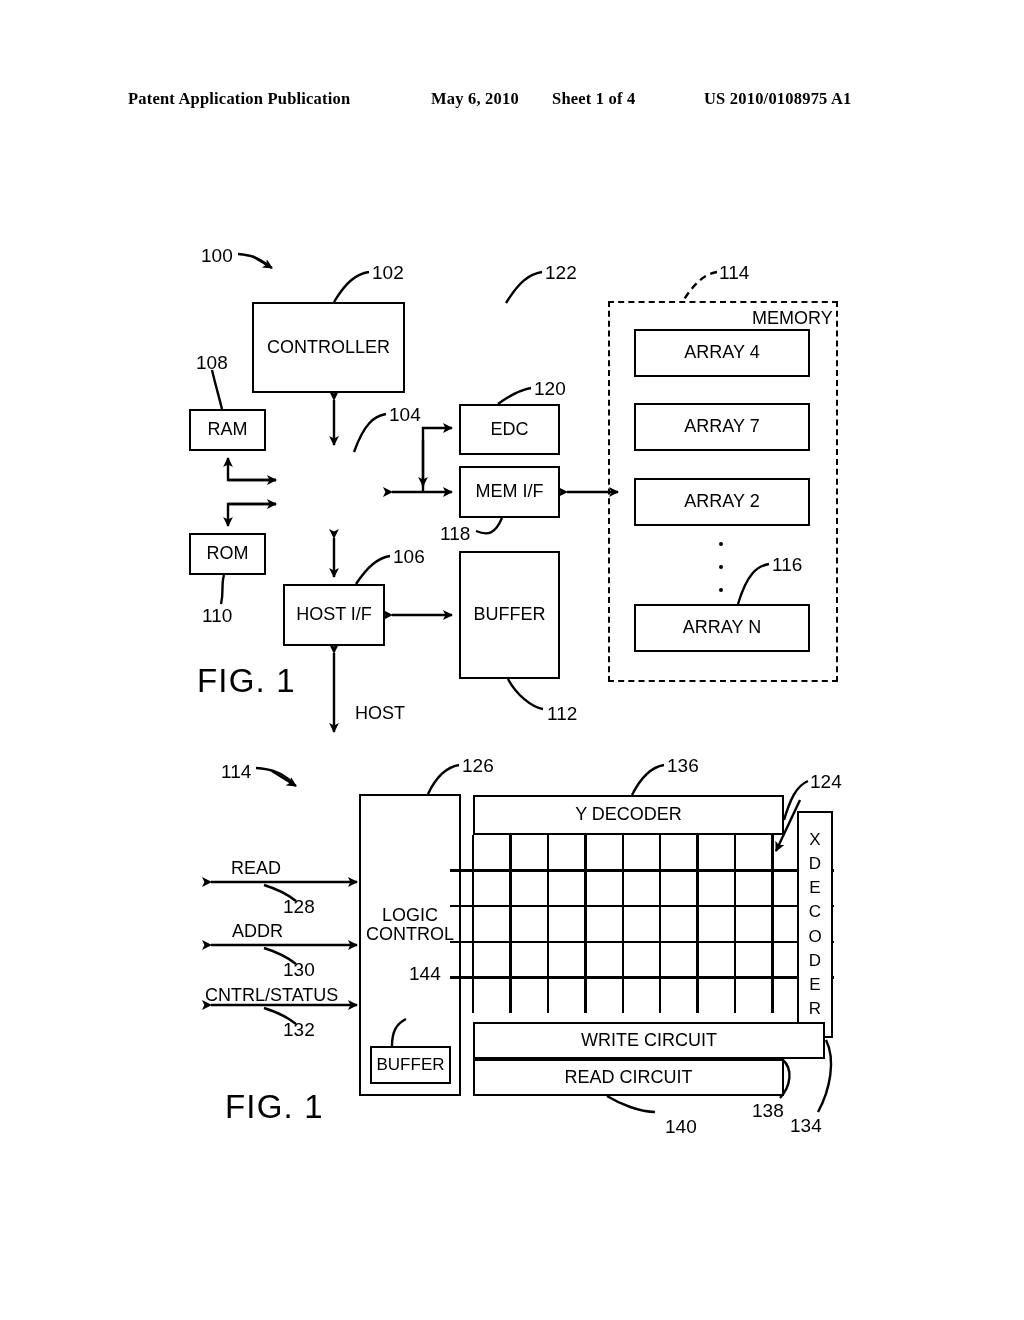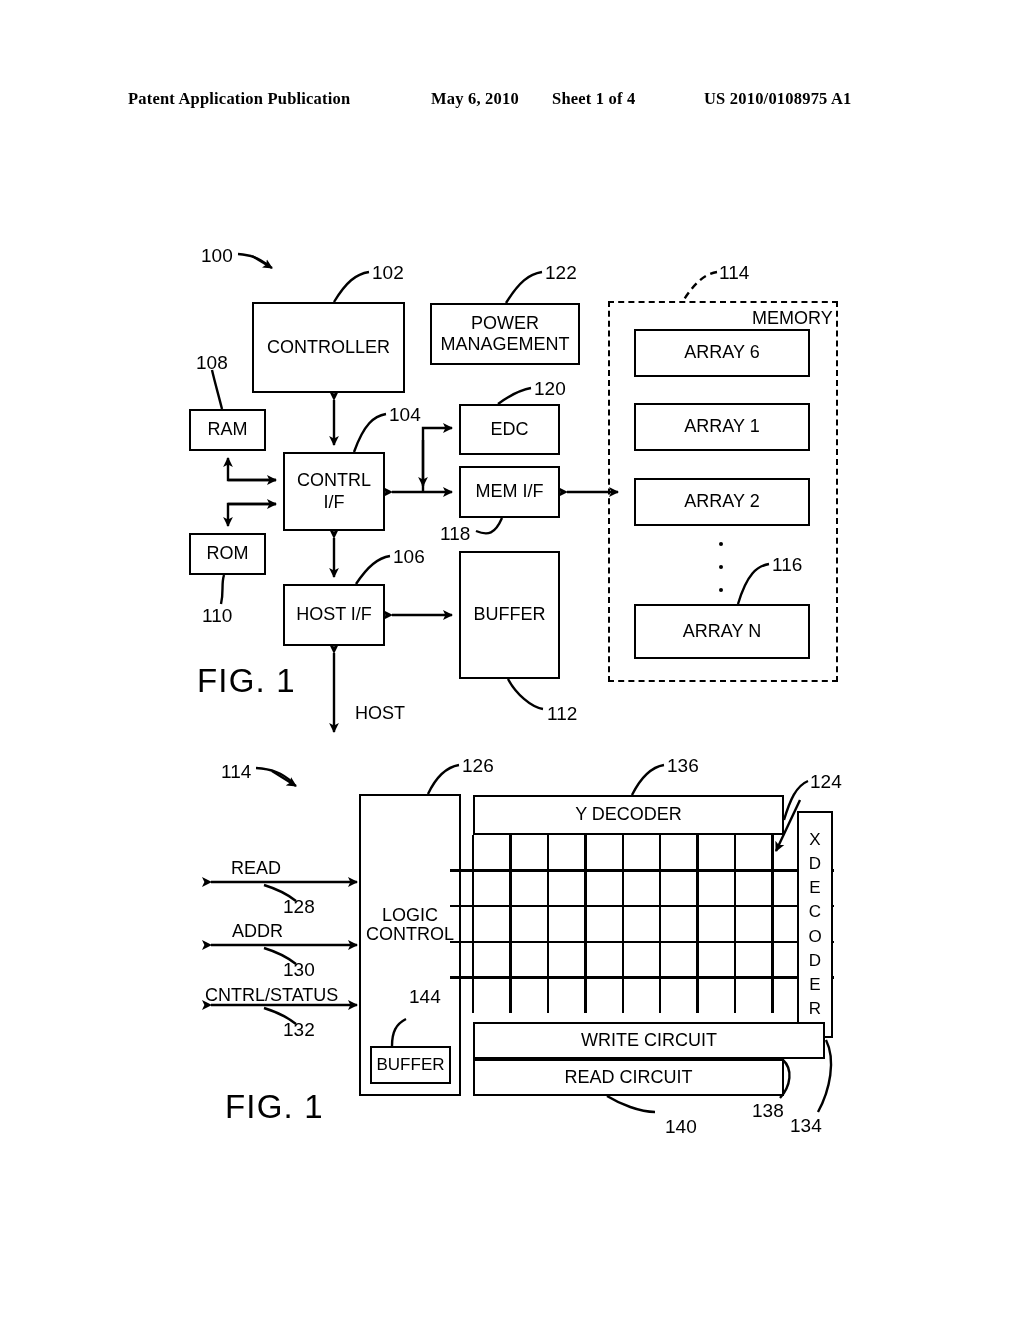--- a/index.html
+++ b/index.html
@@ -37,40 +37,32 @@
 
   <div class="figlabel" style="left:197px;top:662px;">FIG. 1</div>
 
   <div class="ref" style="left:201px;top:245px;">100</div>
 
   <div class="box" style="left:252px;top:302px;width:153px;height:91px;font-size:18px;">
     <span>CONTROLLER</span>
   </div>
   <div class="ref" style="left:372px;top:262px;">102</div>
 
-  <div class="box" style="left:430px;top:303px;width:150px;height:62px;font-size:18px;flex-direction:column;">
-    <span>POWER</span>
-    <span>MANAGEMENT</span>
-  </div>
   <div class="ref" style="left:545px;top:262px;">122</div>
 
   <div class="box" style="left:189px;top:409px;width:77px;height:42px;font-size:18px;">
     <span>RAM</span>
   </div>
   <div class="ref" style="left:196px;top:352px;">108</div>
 
   <div class="box" style="left:189px;top:533px;width:77px;height:42px;font-size:18px;">
     <span>ROM</span>
   </div>
   <div class="ref" style="left:202px;top:605px;">110</div>
 
-  <div class="box" style="left:283px;top:452px;width:102px;height:79px;font-size:18px;flex-direction:column;">
-    <span>CONTRL</span>
-    <span>I/F</span>
-  </div>
   <div class="ref" style="left:389px;top:404px;">104</div>
 
   <div class="box" style="left:283px;top:584px;width:102px;height:62px;font-size:18px;">
     <span>HOST I/F</span>
   </div>
   <div class="ref" style="left:393px;top:546px;">106</div>
 
   <div class="box" style="left:459px;top:404px;width:101px;height:51px;font-size:18px;">
     <span>EDC</span>
   </div>
@@ -84,53 +76,53 @@
   <div class="box" style="left:459px;top:551px;width:101px;height:128px;font-size:18px;">
     <span>BUFFER</span>
   </div>
   <div class="ref" style="left:547px;top:703px;">112</div>
 
   <div class="dash" style="left:608px;top:301px;width:230px;height:381px;"></div>
   <div class="memlabel" style="left:752px;top:308px;">MEMORY</div>
   <div class="ref" style="left:719px;top:262px;">114</div>
 
   <div class="box" style="left:634px;top:329px;width:176px;height:48px;font-size:18px;">
-    <span>ARRAY 6</span>
+    <span>ARRAY 4</span>
   </div>
   <div class="box" style="left:634px;top:403px;width:176px;height:48px;font-size:18px;">
-    <span>ARRAY 1</span>
+    <span>ARRAY 7</span>
   </div>
   <div class="box" style="left:634px;top:478px;width:176px;height:48px;font-size:18px;">
     <span>ARRAY 2</span>
   </div>
   <div class="dots" style="left:718px;top:542px;width:6px;height:50px;">
     <b></b>
       <b></b>
       <b></b>
   </div>
-  <div class="box" style="left:634px;top:604px;width:176px;height:55px;font-size:18px;">
+  <div class="box" style="left:634px;top:604px;width:176px;height:48px;font-size:18px;">
     <span>ARRAY N</span>
   </div>
   <div class="ref" style="left:772px;top:554px;">116</div>
 
   <div class="lbl" style="left:355px;top:703px;font-size:18px;">HOST</div>
 
   <div class="figlabel" style="left:225px;top:1088px;">FIG. 1</div>
   <div class="ref" style="left:221px;top:761px;">114</div>
 
   <div class="box" style="left:359px;top:794px;width:102px;height:302px;font-size:18px;flex-direction:column;">
     <span style="margin-top:-40px;">CONTROL</span>
     <span style="margin-top:-40px;">LOGIC</span>
   </div>
   <div class="ref" style="left:462px;top:755px;">126</div>
 
   <div class="box" style="left:370px;top:1046px;width:81px;height:38px;font-size:17px;">
     <span>BUFFER</span>
   </div>
-  <div class="ref" style="left:409px;top:986px;">144</div>
+  <div class="ref" style="left:409px;top:963px;">144</div>
 
   <div class="lbl" style="left:231px;top:858px;font-size:18px;">READ</div>
   <div class="ref" style="left:283px;top:896px;">128</div>
 
   <div class="lbl" style="left:232px;top:921px;font-size:18px;">ADDR</div>
   <div class="ref" style="left:283px;top:959px;">130</div>
 
   <div class="lbl" style="left:205px;top:985px;font-size:18px;">CNTRL/STATUS</div>
   <div class="ref" style="left:283px;top:1019px;">132</div>
 

